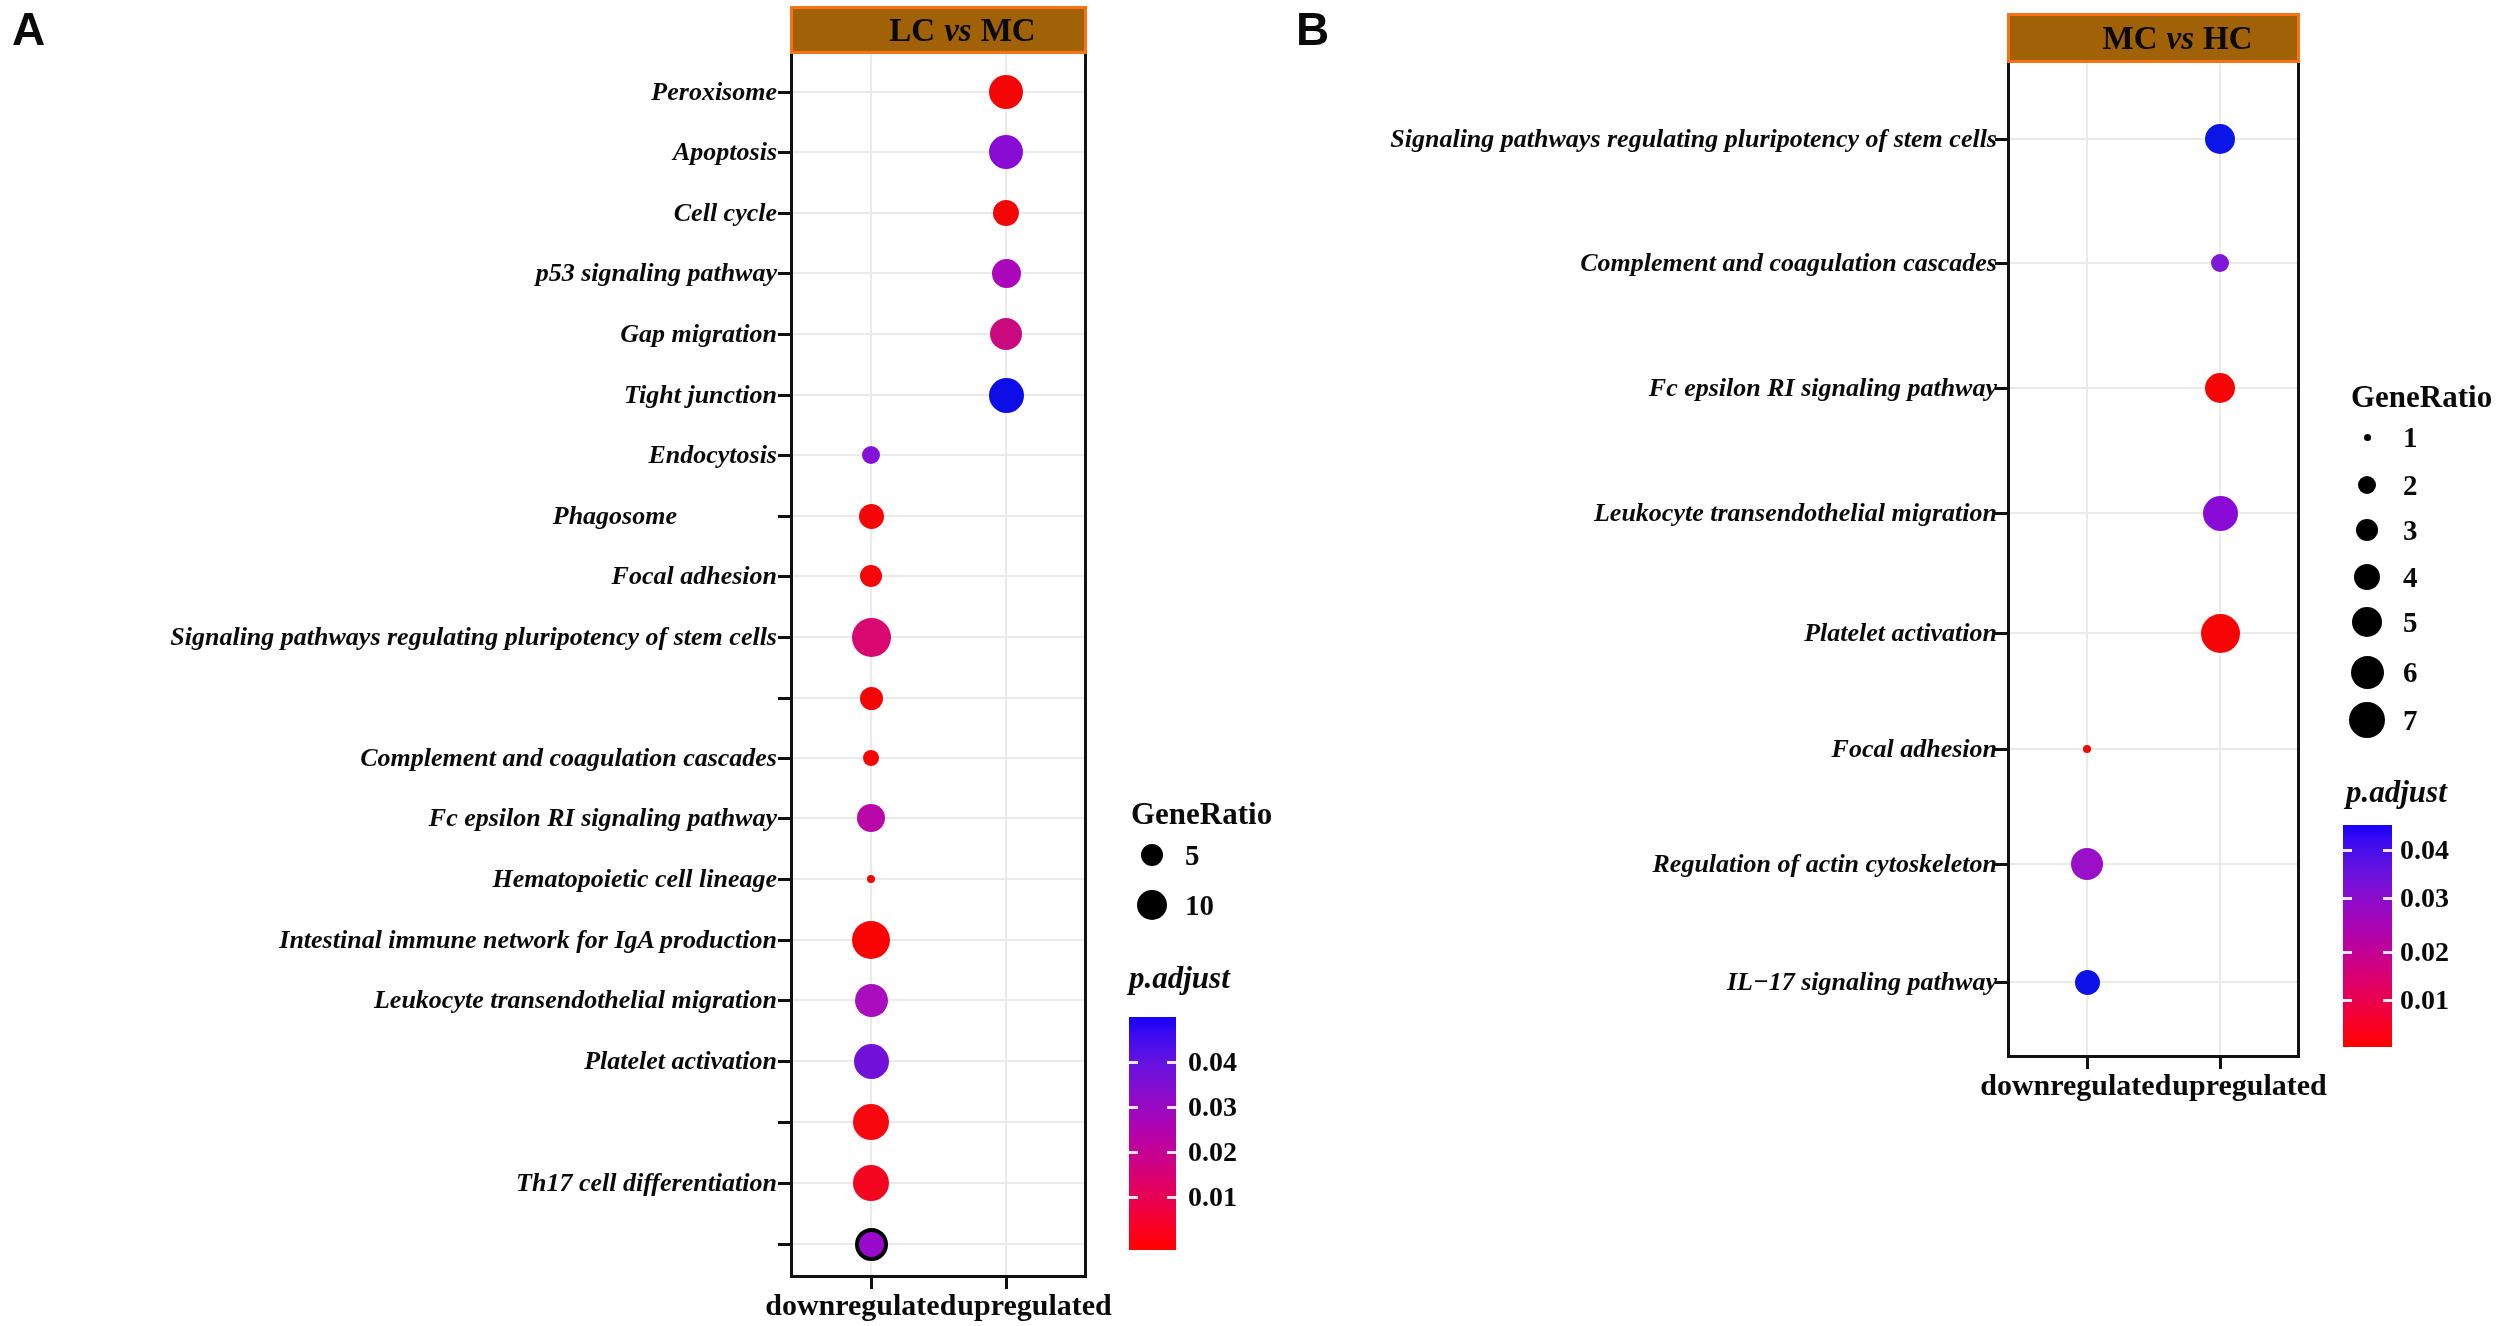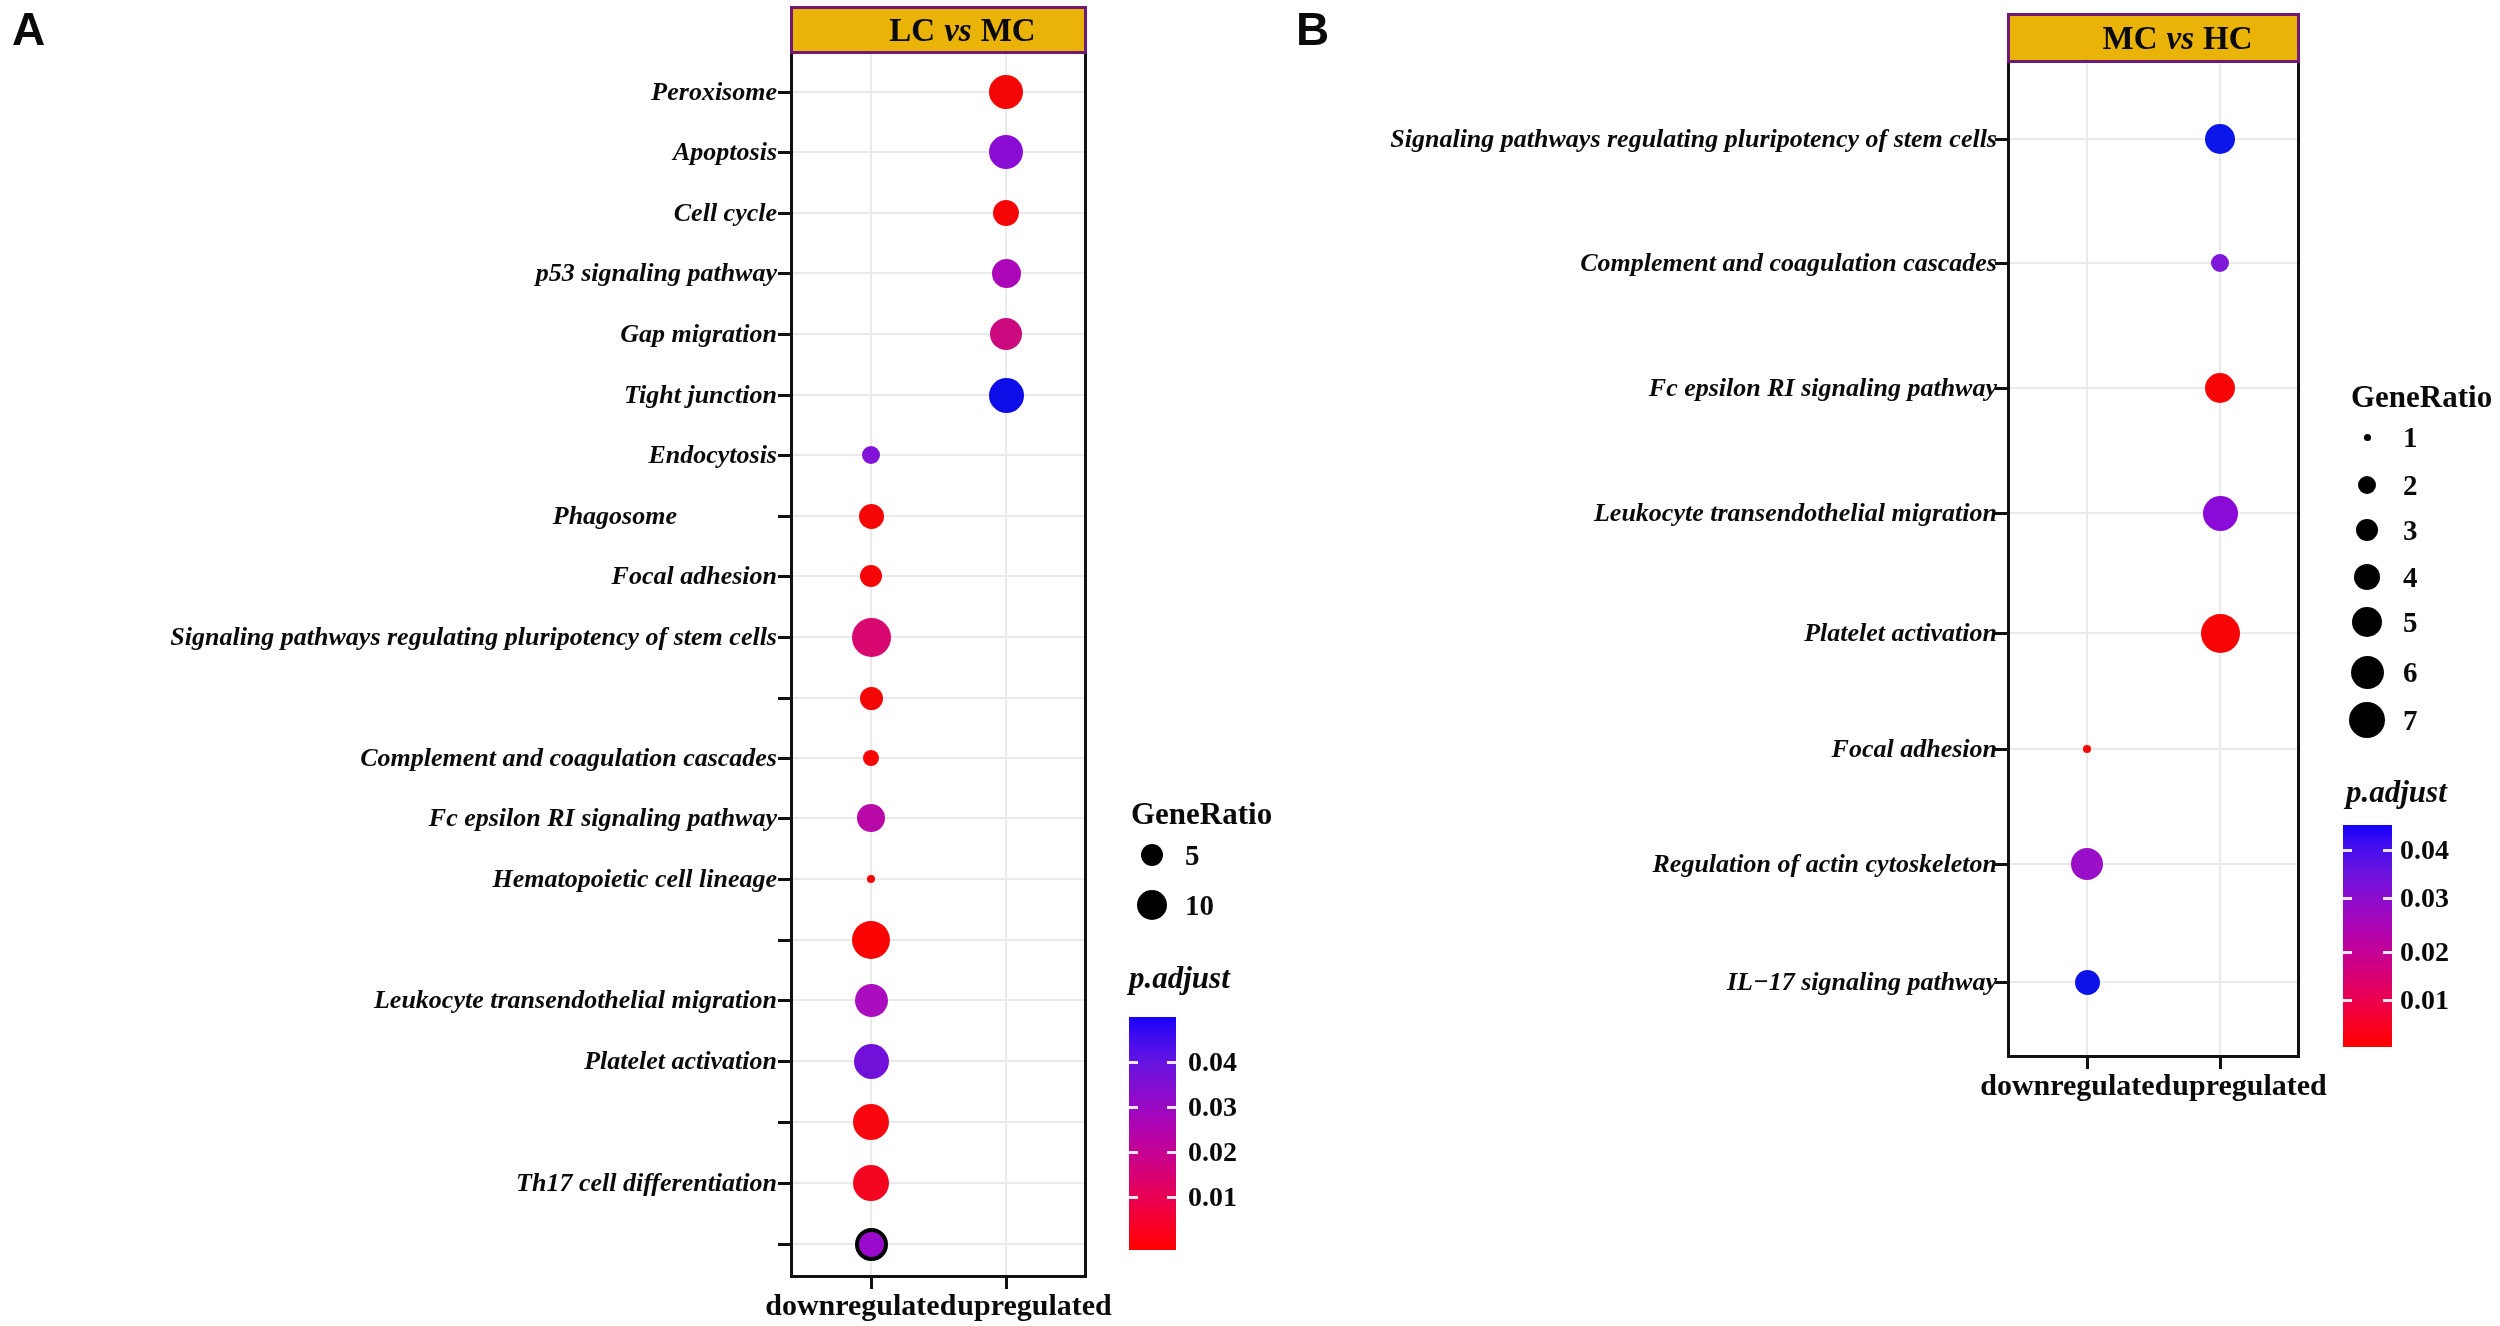--- a/index.html
+++ b/index.html
@@ -5,21 +5,21 @@
   html,body{margin:0;padding:0;background:#ffffff;}
   #fig{
     position:relative;width:2500px;height:1326px;background:#ffffff;
     font-family:"Liberation Serif","DejaVu Serif",serif;color:#0a0a0a;overflow:hidden;
   }
   .panel-letter{
     position:absolute;font-family:"Liberation Sans","DejaVu Sans",sans-serif;
     font-weight:bold;font-size:46px;line-height:1;z-index:5;
   }
   .strip{
-    position:absolute;background:#eab308;border:3px solid #701a75;box-sizing:border-box;
+    position:absolute;background:#a16207;border:3px solid #f97316;box-sizing:border-box;
     display:flex;align-items:center;justify-content:center;
     font-weight:bold;font-size:33px;z-index:3;white-space:nowrap;padding-left:48px;
   }
   .strip .vs{font-style:italic;margin:0 9px;}
   .plotbox{position:absolute;background:#fff;border:3px solid #111;box-sizing:border-box;z-index:1;}
   .gridh{position:absolute;background:#eaeaea;height:2px;}
   .gridv{position:absolute;background:#eaeaea;width:2px;}
   .dot{position:absolute;border-radius:50%;box-sizing:border-box;}
   .ylab{
     position:absolute;font-weight:bold;font-size:26px;white-space:nowrap;
@@ -159,20 +159,21 @@
     <div class="ytick" style="left: 778px; top: 575px; width: 12px; height: 3px;"></div>
     <div class="ylab" style="right: 1723px; top: 617px;">Signaling pathways regulating pluripotency of stem cells</div>
     <div class="ytick" style="left: 778px; top: 636px; width: 12px; height: 3px;"></div>
     <div class="ytick" style="left: 778px; top: 697px; width: 12px; height: 3px;"></div>
     <div class="ylab" style="right: 1723px; top: 738px;">Complement and coagulation cascades</div>
     <div class="ytick" style="left: 778px; top: 757px; width: 12px; height: 3px;"></div>
     <div class="ylab" style="right: 1723px; top: 798px;">Fc epsilon RI signaling pathway</div>
     <div class="ytick" style="left: 778px; top: 817px; width: 12px; height: 3px;"></div>
     <div class="ylab" style="right: 1723px; top: 859px;">Hematopoietic cell lineage</div>
     <div class="ytick" style="left: 778px; top: 878px; width: 12px; height: 3px;"></div>
+    <div class="ylab" style="right: 1723px; top: 920px;">Intestinal immune network for IgA production</div>
     <div class="ytick" style="left: 778px; top: 939px; width: 12px; height: 3px;"></div>
     <div class="ylab" style="right: 1723px; top: 980px;">Leukocyte transendothelial migration</div>
     <div class="ytick" style="left: 778px; top: 999px; width: 12px; height: 3px;"></div>
     <div class="ylab" style="right: 1723px; top: 1041px;">Platelet activation</div>
     <div class="ytick" style="left: 778px; top: 1060px; width: 12px; height: 3px;"></div>
     <div class="ytick" style="left: 778px; top: 1121px; width: 12px; height: 3px;"></div>
     <div class="ylab" style="right: 1723px; top: 1163px;">Th17 cell differentiation</div>
     <div class="ytick" style="left: 778px; top: 1182px; width: 12px; height: 3px;"></div>
     <div class="ytick" style="left: 778px; top: 1243px; width: 12px; height: 3px;"></div>
     <div class="xtick" style="left: 870px; top: 1278px; width: 3px; height: 11px;"></div>

